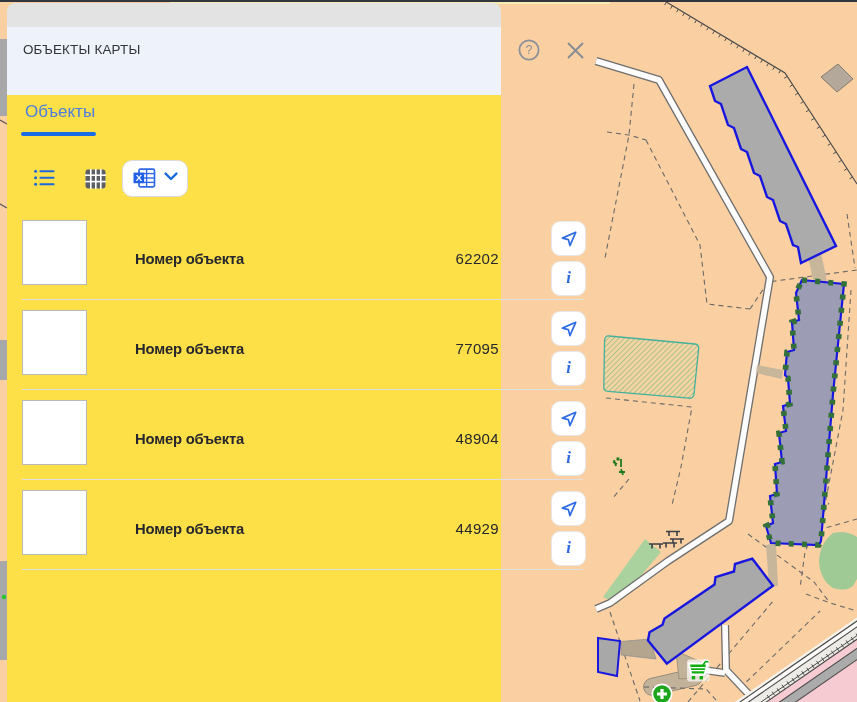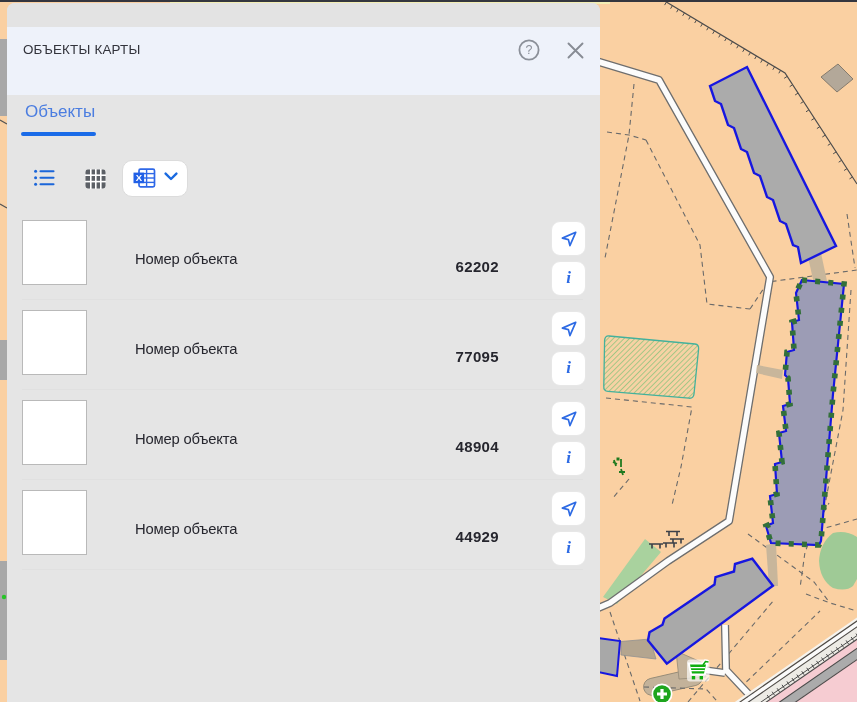--- a/index.html
+++ b/index.html
@@ -1,35 +1,35 @@
 <!DOCTYPE html>
 <html><head>
 <meta charset="utf-8">
 <style>
   html,body{margin:0;padding:0;}
   body{width:857px;height:702px;position:relative;overflow:hidden;
        font-family:"Liberation Sans",sans-serif;background:#fad0a0;}
   #map{position:absolute;left:0;top:0;}
-  .panel{position:absolute;left:7px;top:3px;width:593px;height:699px;
-         background:#e5e5e5;border-radius:8px 8px 0 0;}
+  .panel{position:absolute;left:7px;top:3px;width:494px;height:699px;
+         background:#fde047;border-radius:8px 8px 0 0;}
   .grip{position:absolute;left:0;top:0;width:100%;height:24px;background:#e3e3e3;
         border-radius:8px 8px 0 0;}
   .hdr{position:absolute;left:0;top:24px;width:100%;height:68px;background:#eef2fa;}
   .title{position:absolute;left:16px;top:40px;font-size:13.4px;line-height:14px;
          letter-spacing:0.2px;color:#32333b;font-weight:400;}
   .tabtxt{position:absolute;left:18px;top:100px;font-size:17px;line-height:18px;
           color:#4b7de0;}
   .tabbar{position:absolute;left:14px;top:128.5px;width:75px;height:4px;
           border-radius:3px;background:#1a6be8;}
   .excelbtn{position:absolute;left:115px;top:157px;width:64px;height:35px;
             border:1px solid #dcdcdc;border-radius:10px;background:#fff;}
   .row-sep{position:absolute;left:15px;width:561px;height:1px;background:#e0e0e0;}
   .thumb{position:absolute;left:15px;width:63px;height:63px;border:1px solid #b9b9b9;background:#fff;}
-  .lbl{position:absolute;left:128px;font-size:14.8px;font-weight:400;color:#26262e;line-height:16px;letter-spacing:-0.2px;}
-  .val{position:absolute;font-size:15px;font-weight:700;color:#26262e;line-height:16px;width:80px;text-align:right;left:412px;letter-spacing:0.35px;margin-top:8px;}
+  .lbl{position:absolute;left:128px;font-size:14.8px;font-weight:700;color:#26262e;line-height:16px;letter-spacing:-0.2px;}
+  .val{position:absolute;font-size:15px;font-weight:400;color:#26262e;line-height:16px;width:80px;text-align:right;left:412px;letter-spacing:0.35px;}
   .abtn{position:absolute;left:544px;width:33px;height:33px;border:1px solid #e7e7e7;
         border-radius:9px;background:#fff;}
   .abtn svg{position:absolute;left:50%;top:50%;transform:translate(-50%,-50%);}
   .ibtn-i{position:absolute;width:100%;text-align:center;top:7px;
           font-family:"Liberation Serif",serif;font-style:italic;font-weight:700;
           font-size:17px;color:#2e6be4;line-height:18px;}
   .topbar{position:absolute;left:0;top:0;width:857px;height:2px;background:#34363f;}
 </style>
 </head>
 <body>

